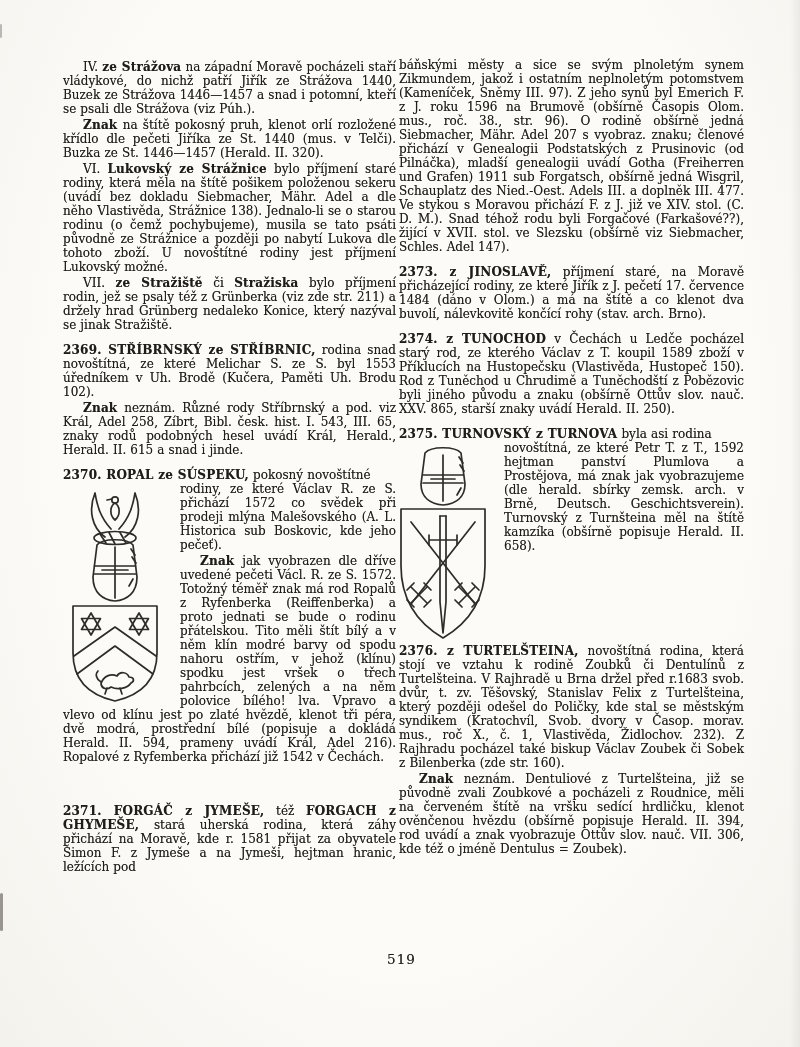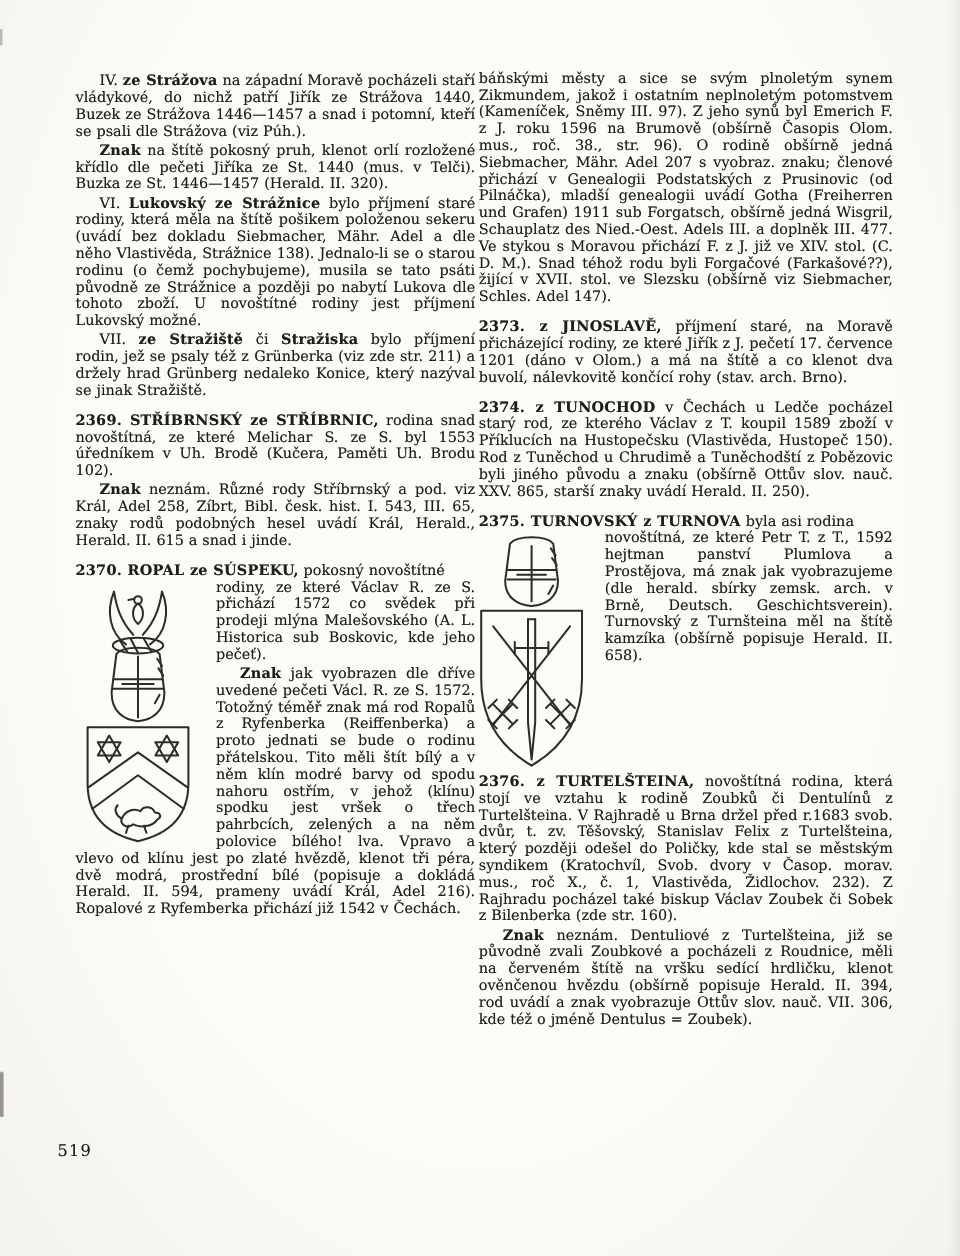--- a/index.html
+++ b/index.html
@@ -28,22 +28,22 @@
   .col p.entry{margin-top:11px;}
   .col p.cont{margin-top:0;}
   .col p.clear{clear:left;margin-top:40px;}
   .col b{font-weight:bold;letter-spacing:.2px;}
   .figure{float:left;}
   .fig-ropal{margin:3px 11px 2px -2px;}
   .fig-turnov{margin:3px 11px 2px -6px;}
   .figure svg{display:block;stroke:#2e2c29;fill:none;stroke-width:1.7;
     stroke-linecap:round;stroke-linejoin:round;}
   .folio{
-    position:absolute;left:48px;width:687px;top:951px;
-    font-size:13.5px;letter-spacing:1px;
+    position:absolute;left:58px;width:687px;top:951px;
+    text-align:center;font-size:13.5px;letter-spacing:1px;
     text-shadow:0 0 .4px rgba(40,38,34,.5);
   }
   .artifact{position:absolute;background:#4a4741;opacity:.55;border-radius:2px;}
   .a1{left:0;top:893px;width:3px;height:38px;}
   .a2{left:0;top:24px;width:2px;height:14px;opacity:.35;}
   .edge{position:absolute;top:0;right:0;width:10px;height:1047px;
     background:linear-gradient(to right,rgba(0,0,0,0),rgba(0,0,0,.05));}
 </style>
 </head>
 <body>
@@ -84,24 +84,25 @@
 
       <path d="M13,171 L54,142 L95,171"></path>
       <path d="M16,189 L54,161 L92,189"></path>
 
       <path d="M40,199 C42,191 50,188 56,191 C59,186 66,187 68,192 C73,192 74,196 70,198 C66,204 56,205 50,202 C46,205 41,204 40,199 Z"></path>
       <path d="M46,203 L44,209 M59,203 L61,209 M40,197 C35,194 34,189 37,186"></path>
     </svg>
   </div>
 <p class="cont"><span>rodiny, ze které Václav R. ze S. přichází 1572 co svědek při prodeji mlýna Malešovského (A. L. Historica sub Boskovic, kde jeho pečeť).</span></p>
       <p class="indent"><b>Znak</b><span> jak vyobrazen dle dříve uvedené pečeti Václ. R. ze S. 1572. Totožný téměř znak má rod Ropalů z Ryfenberka (Reiffenberka) a proto jednati se bude o rodinu přátelskou. Tito měli štít bílý a v něm klín modré barvy od spodu nahoru ostřím, v jehož (klínu) spodku jest vršek o třech pahrbcích, zelených a na něm polovice bílého! lva. Vpravo a vlevo od klínu jest po zlaté hvězdě, klenot tři péra, dvě modrá, prostřední bílé (popisuje a dokládá Herald. II. 594, prameny uvádí Král, Adel 216). Ropalové z Ryfemberka přichází již 1542 v Čechách.</span></p>
+      <p class="entry clear"><b>2371. FORGÁČ z JYMEŠE,</b><span> též </span><b>FORGACH z GHYMEŠE,</b><span> stará uherská rodina, která záhy přichází na Moravě, kde r. 1581 přijat za obyvatele Šimon F. z Jymeše a na Jymeši, hejtman hranic, ležících pod</span></p>
     </div>
   <div class="col col-right">
       <p class="cont"><span>báňskými městy a sice se svým plnoletým synem Zikmundem, jakož i ostatním neplnoletým potomstvem (Kameníček, Sněmy III. 97). Z jeho synů byl Emerich F. z J. roku 1596 na Brumově (obšírně Časopis Olom. mus., roč. 38., str. 96). O rodině obšírně jedná Siebmacher, Mähr. Adel 207 s vyobraz. znaku; členové přichází v Genealogii Podstatských z Prusinovic (od Pilnáčka), mladší genealogii uvádí Gotha (Freiherren und Grafen) 1911 sub Forgatsch, obšírně jedná Wisgril, Schauplatz des Nied.-Oest. Adels III. a doplněk III. 477. Ve stykou s Moravou přichází F. z J. již ve XIV. stol. (C. D. M.). Snad téhož rodu byli Forgačové (Farkašové??), žijící v XVII. stol. ve Slezsku (obšírně viz Siebmacher, Schles. Adel 147).</span></p>
-      <p class="entry"><b>2373. z JINOSLAVĚ,</b><span> příjmení staré, na Moravě přicházející rodiny, ze které Jiřík z J. pečetí 17. července 1201 (dáno v Olom.) a má na štítě a co klenot dva buvolí, nálevkovitě končící rohy (stav. arch. Brno).</span></p>
+      <p class="entry"><b>2373. z JINOSLAVĚ,</b><span> příjmení staré, na Moravě přicházející rodiny, ze které Jiřík z J. pečetí 17. července 1484 (dáno v Olom.) a má na štítě a co klenot dva buvolí, nálevkovitě končící rohy (stav. arch. Brno).</span></p>
       <p class="entry"><b>2374. z TUNOCHOD</b><span> v Čechách u Ledče pocházel starý rod, ze kterého Václav z T. koupil 1589 zboží v Příklucích na Hustopečsku (Vlastivěda, Hustopeč 150). Rod z Tuněchod u Chrudimě a Tuněchodští z Pobězovic byli jiného původu a znaku (obšírně Ottův slov. nauč. XXV. 865, starší znaky uvádí Herald. II. 250).</span></p>
       <p class="entry"><b>2375. TURNOVSKÝ z TURNOVA</b><span> byla asi rodina</span></p>
   <div class="figure fig-turnov">
     <svg width="100" height="198" viewBox="0 0 100 198">
 
       <path d="M32,9 C38,2 62,2 68,9 L72,40 C72,54 62,60 50,61 C38,60 28,54 28,40 Z"></path>
       <path d="M30,31 L70,31 M30,39 L70,39"></path>
       <path d="M50,11 L50,57 M38,35 L62,35"></path>
       <path d="M66,13 L70,19 M67,21 L71,27 M68,44 L64,51"></path>
 

